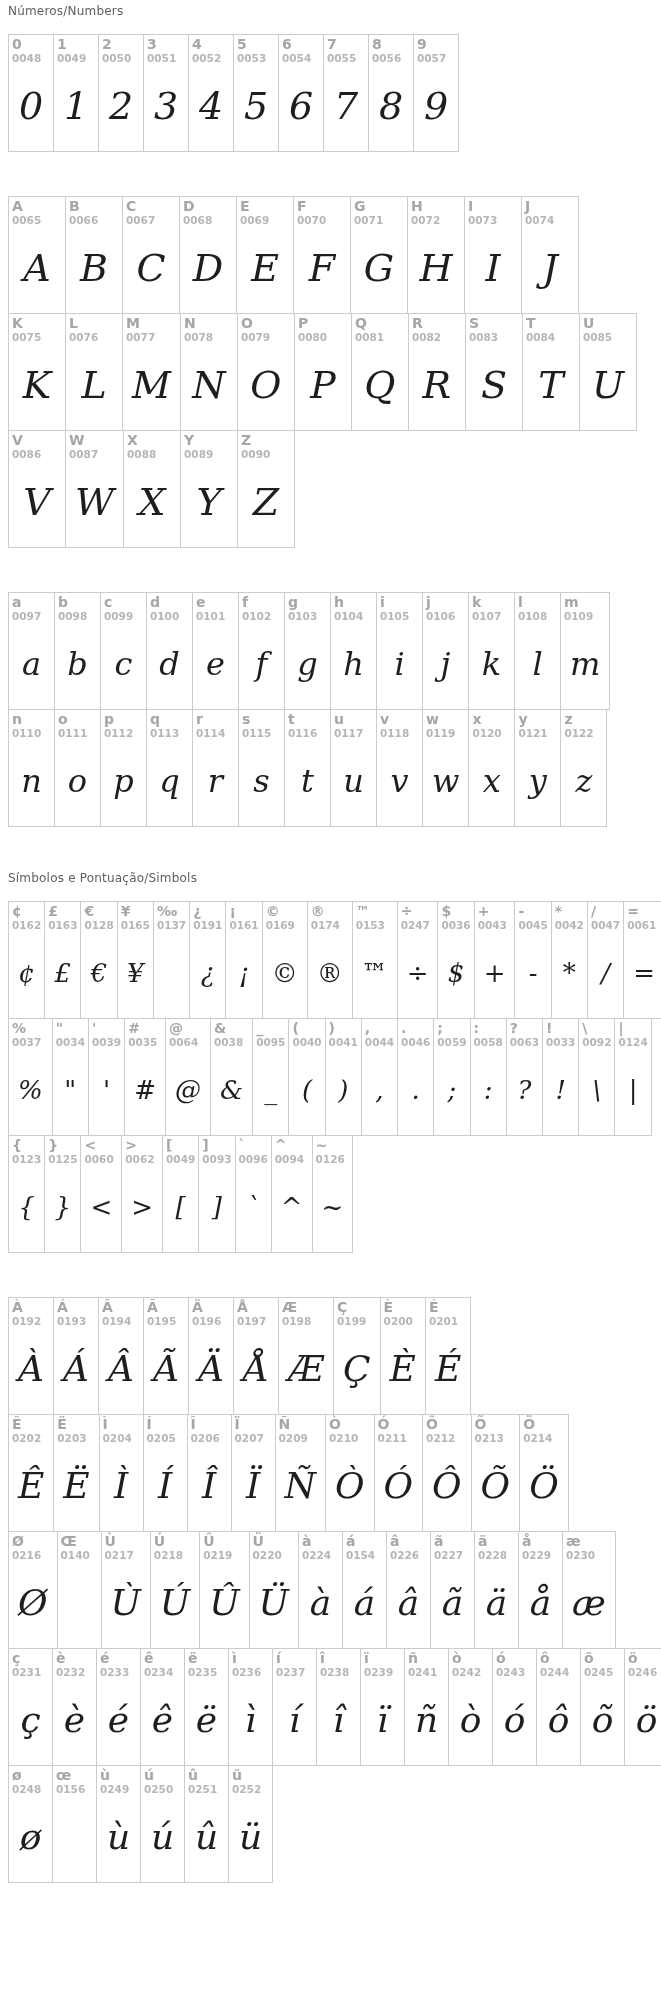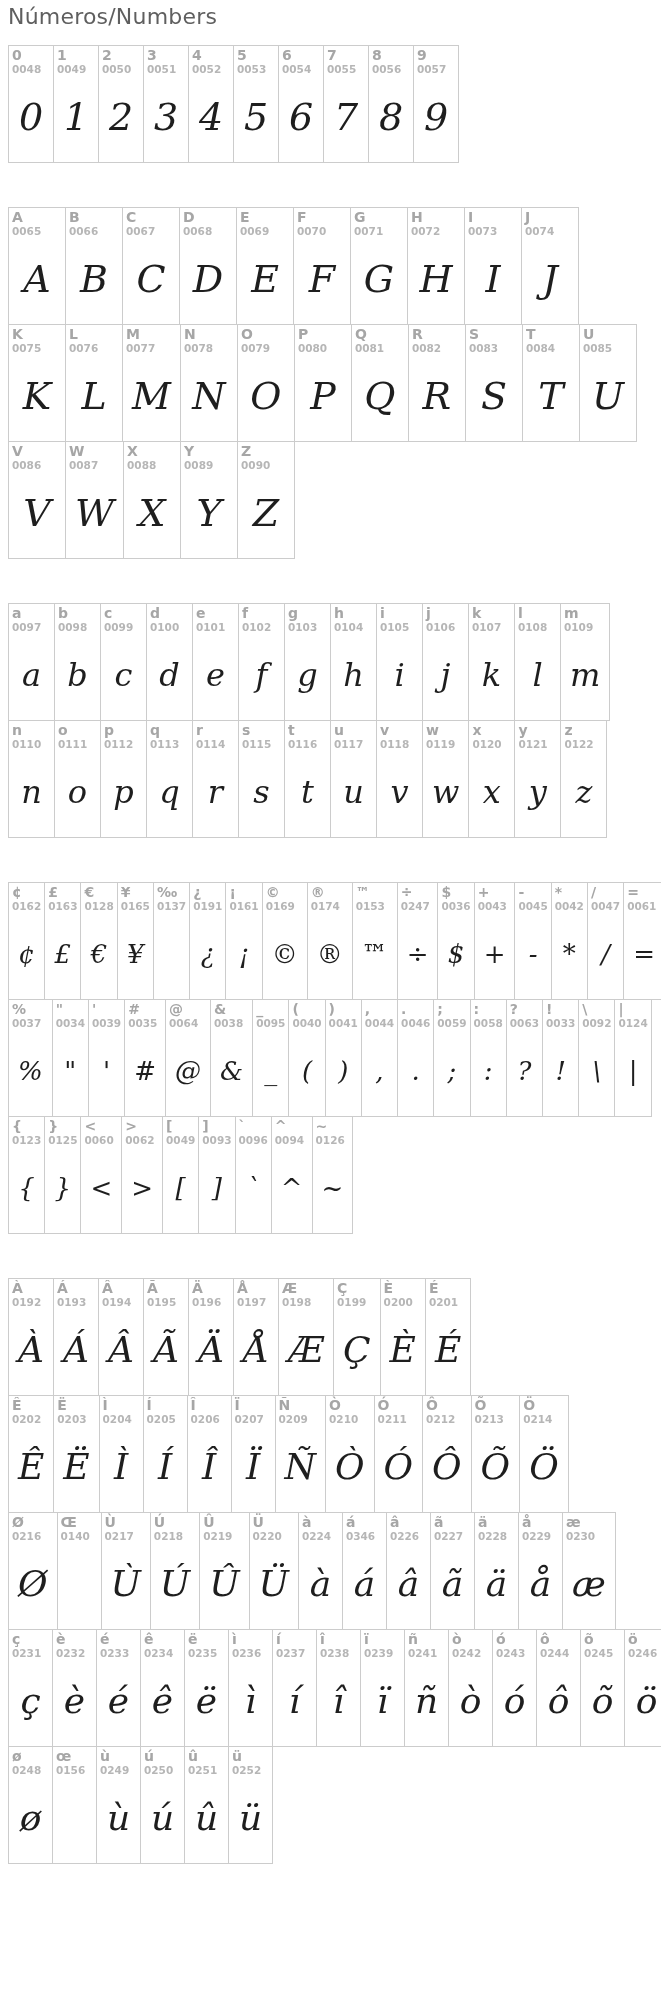--- a/index.html
+++ b/index.html
@@ -1,21 +1,21 @@
 <!DOCTYPE html>
 <html><head>
 <meta charset="utf-8">
 <style>
   html,body{margin:0;padding:0;background:#ffffff;}
   body{width:661px;font-family:"Liberation Sans",sans-serif;}
   .page{padding:4px 8px 20px 8px;}
   .section{margin-bottom:44px;}
   .section:last-child{margin-bottom:0;}
   h2.heading{
-    font-size:22px;font-weight:400;color:#5f5f5f;
+    font-size:12px;font-weight:400;color:#5f5f5f;
     margin:0 0 16px 0;letter-spacing:.2px;
     font-family:"DejaVu Sans","Liberation Sans",sans-serif;
   }
   .grid{display:block;}
   .row{display:flex;flex-wrap:nowrap;}
   .cell{
     box-sizing:border-box;
     border:1px solid #cccccc;
     margin-left:-1px;margin-top:-1px;
     background:#ffffff;
@@ -508,20 +508,21 @@
               <div>
                 <div class="cell-char">z</div>
                 <div class="cell-code">0122</div>
               </div>
               <div class="cell-glyph">z</div>
             </div>
           </div>
         </div>
       </section>
       <section class="section section-symbols">
+        <h2 class="heading">Símbolos e Pontuação/Simbols</h2>
         <div class="grid">
           <div class="row">
             <div class="cell">
               <div>
                 <div class="cell-char">¢</div>
                 <div class="cell-code">0162</div>
               </div>
               <div class="cell-glyph">¢</div>
             </div>
             <div class="cell">
@@ -1031,21 +1032,21 @@
             <div class="cell">
               <div>
                 <div class="cell-char">à</div>
                 <div class="cell-code">0224</div>
               </div>
               <div class="cell-glyph">à</div>
             </div>
             <div class="cell">
               <div>
                 <div class="cell-char">á</div>
-                <div class="cell-code">0346</div>
+                <div class="cell-code">0154</div>
               </div>
               <div class="cell-glyph">á</div>
             </div>
             <div class="cell">
               <div>
                 <div class="cell-char">â</div>
                 <div class="cell-code">0226</div>
               </div>
               <div class="cell-glyph">â</div>
             </div>

